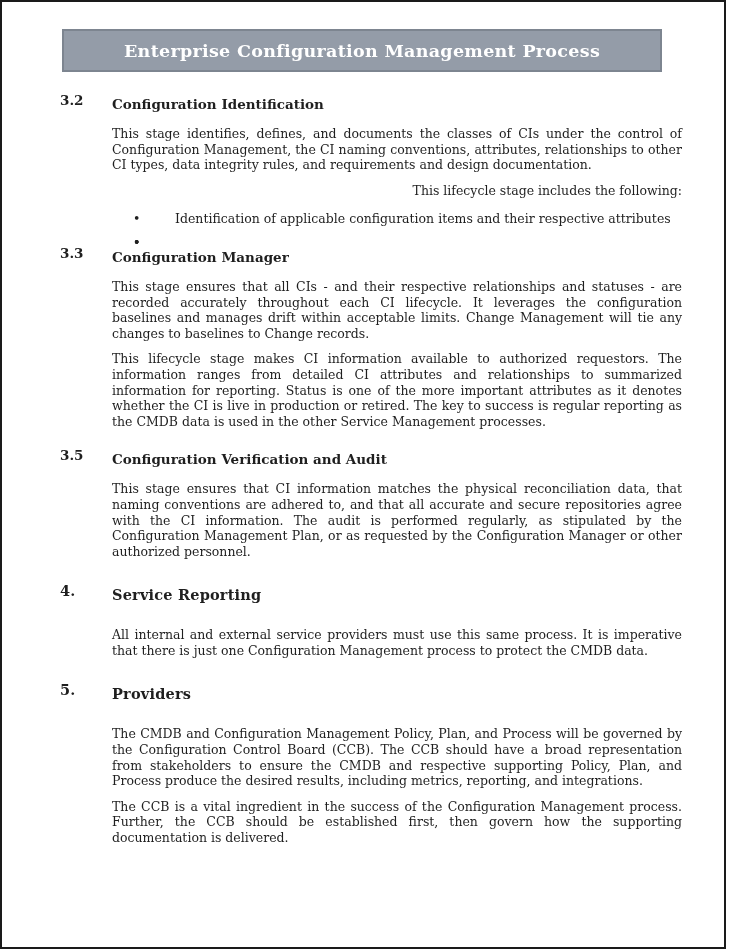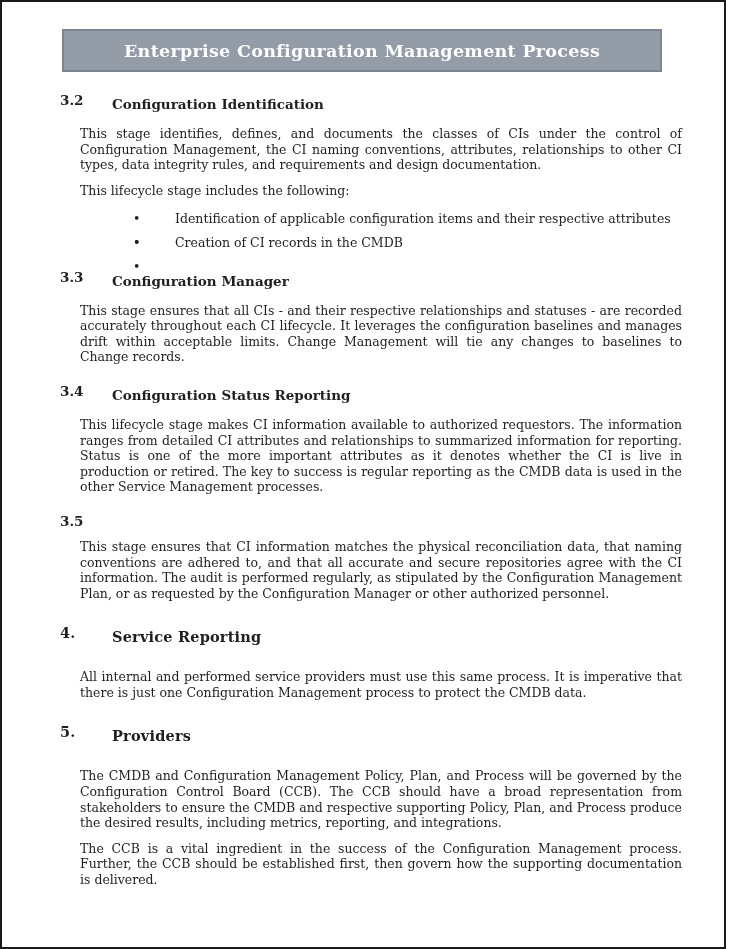--- a/index.html
+++ b/index.html
@@ -50,28 +50,28 @@
     font-weight: bold;
   }
   .sec-head h2 {
     margin: 4px;
     font-weight: bold;
   }
   .sec-head.l2 { margin: 18px 0 10px; }
   .sec-head.l2 .sec-num, .sec-head.l2 h2 { font-size: 13.5px; }
   .sec-head.l1 { margin: 23px 0 20px; }
   .sec-head.l1 .sec-num, .sec-head.l1 h2 { font-size: 14.5px; letter-spacing: 0.2px; }
-  .sec-body { margin-left: 20px; }
+  .sec-body { margin-left: 52px; }
   p.para {
     margin: 0 0 10px 0;
     font-size: 12.5px;
     line-height: 15.6px;
     text-align: justify;
   }
-  p.para.lead { text-align: left; }
+  p.para.lead { text-align: right; }
   ul.bullets {
     list-style: none;
     margin: 13px 0 0 73px;
     padding: 0;
   }
   ul.bullets li {
     position: relative;
     padding-left: 22px;
     margin-bottom: 8px;
     font-size: 12.5px;
@@ -106,64 +106,60 @@
     <ul class="bullets">
       <li>
         <span class="marker">•</span>
         <span class="btext">Identification of applicable configuration items and their respective attributes</span>
       </li>
       <li>
         <span class="marker">•</span>
       </li>
       <li>
         <span class="marker">•</span>
-        <span class="btext">Creation of CI records in the CMDB</span>
       </li>
       <li>
         <span class="marker">•</span>
       </li>
     </ul>
   </section>
 
   <section>
     <div class="sec-head l2">
       <span class="sec-num">3.3</span>
       <h2>Configuration Manager</h2>
     </div>
     <div class="sec-body">
       <p class="para">This stage ensures that all CIs - and their respective relationships and statuses - are recorded accurately throughout each CI lifecycle. It leverages the configuration baselines and manages drift within acceptable limits. Change Management will tie any changes to baselines to Change records.</p>
     </div>
   </section>
 
   <section>
-    <div class="sec-head l2">
-      <span class="sec-num">3.4</span>
-      <h2>Configuration Status Reporting</h2>
-    </div>
     <div class="sec-body">
       <p class="para">This lifecycle stage makes CI information available to authorized requestors. The information ranges from detailed CI attributes and relationships to summarized information for reporting. Status is one of the more important attributes as it denotes whether the CI is live in production or retired. The key to success is regular reporting as the CMDB data is used in the other Service Management processes.</p>
     </div>
   </section>
 
   <section>
     <div class="sec-head l2">
       <span class="sec-num">3.5</span>
+      <h2>Configuration Verification and Audit</h2>
     </div>
     <div class="sec-body">
       <p class="para">This stage ensures that CI information matches the physical reconciliation data, that naming conventions are adhered to, and that all accurate and secure repositories agree with the CI information. The audit is performed regularly, as stipulated by the Configuration Management Plan, or as requested by the Configuration Manager or other authorized personnel.</p>
     </div>
   </section>
 
   <section>
     <div class="sec-head l1">
       <span class="sec-num">4.</span>
       <h2>Service Reporting</h2>
     </div>
     <div class="sec-body">
-      <p class="para">All internal and performed service providers must use this same process. It is imperative that there is just one Configuration Management process to protect the CMDB data.</p>
+      <p class="para">All internal and external service providers must use this same process. It is imperative that there is just one Configuration Management process to protect the CMDB data.</p>
     </div>
   </section>
 
   <section>
     <div class="sec-head l1">
       <span class="sec-num">5.</span>
       <h2>Providers</h2>
     </div>
     <div class="sec-body">
       <p class="para">The CMDB and Configuration Management Policy, Plan, and Process will be governed by the Configuration Control Board (CCB). The CCB should have a broad representation from stakeholders to ensure the CMDB and respective supporting Policy, Plan, and Process produce the desired results, including metrics, reporting, and integrations.</p>

